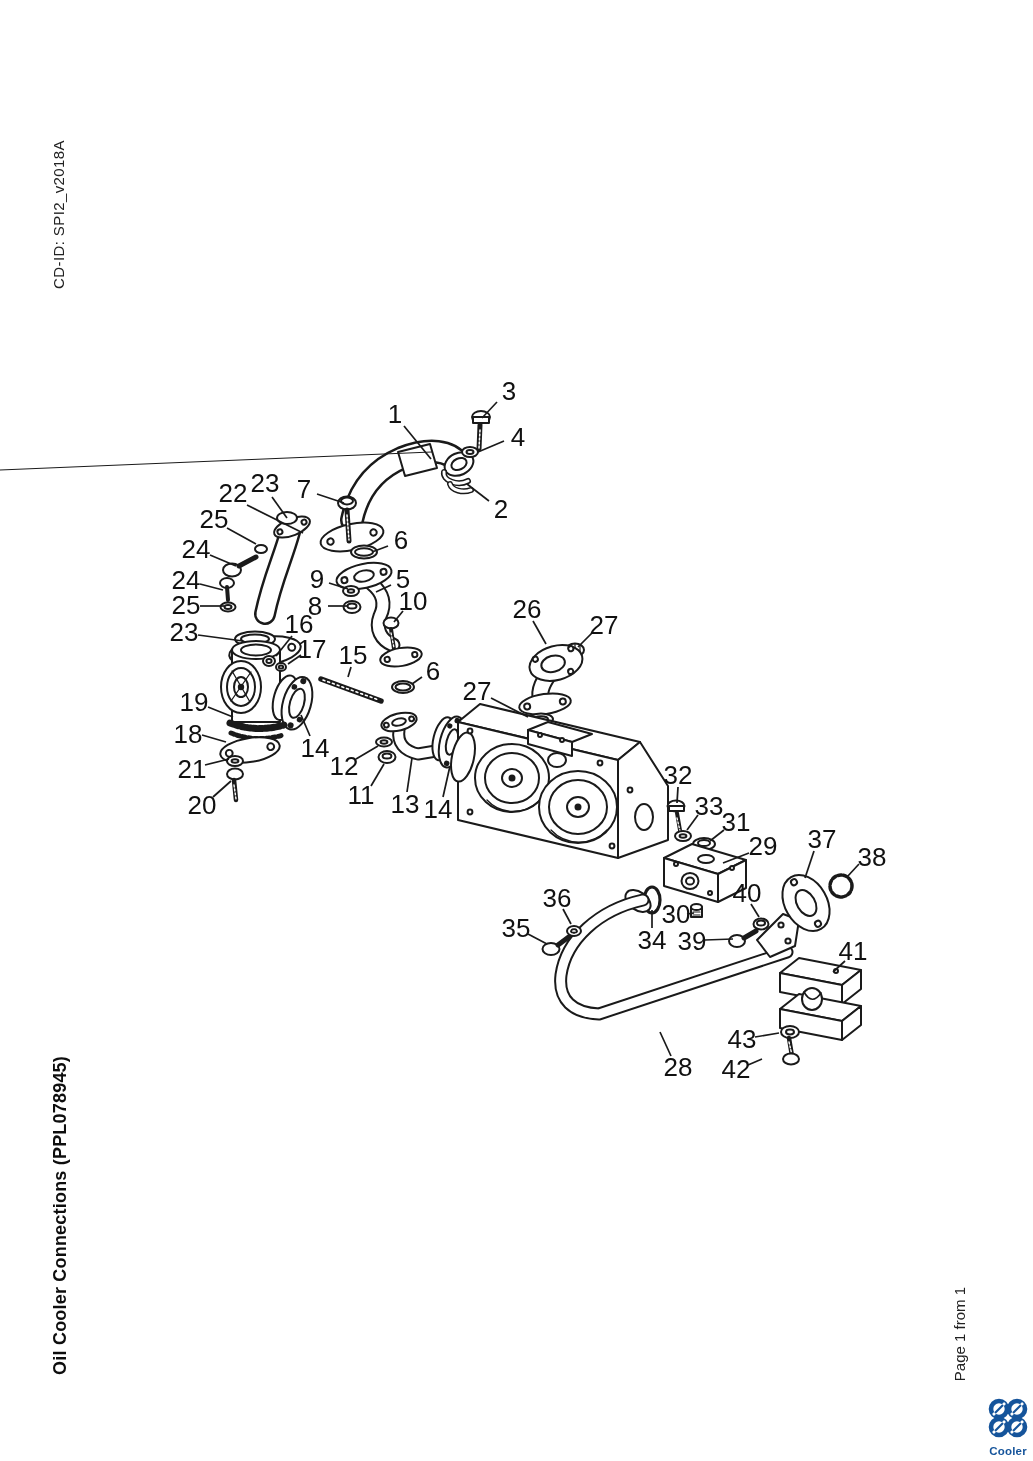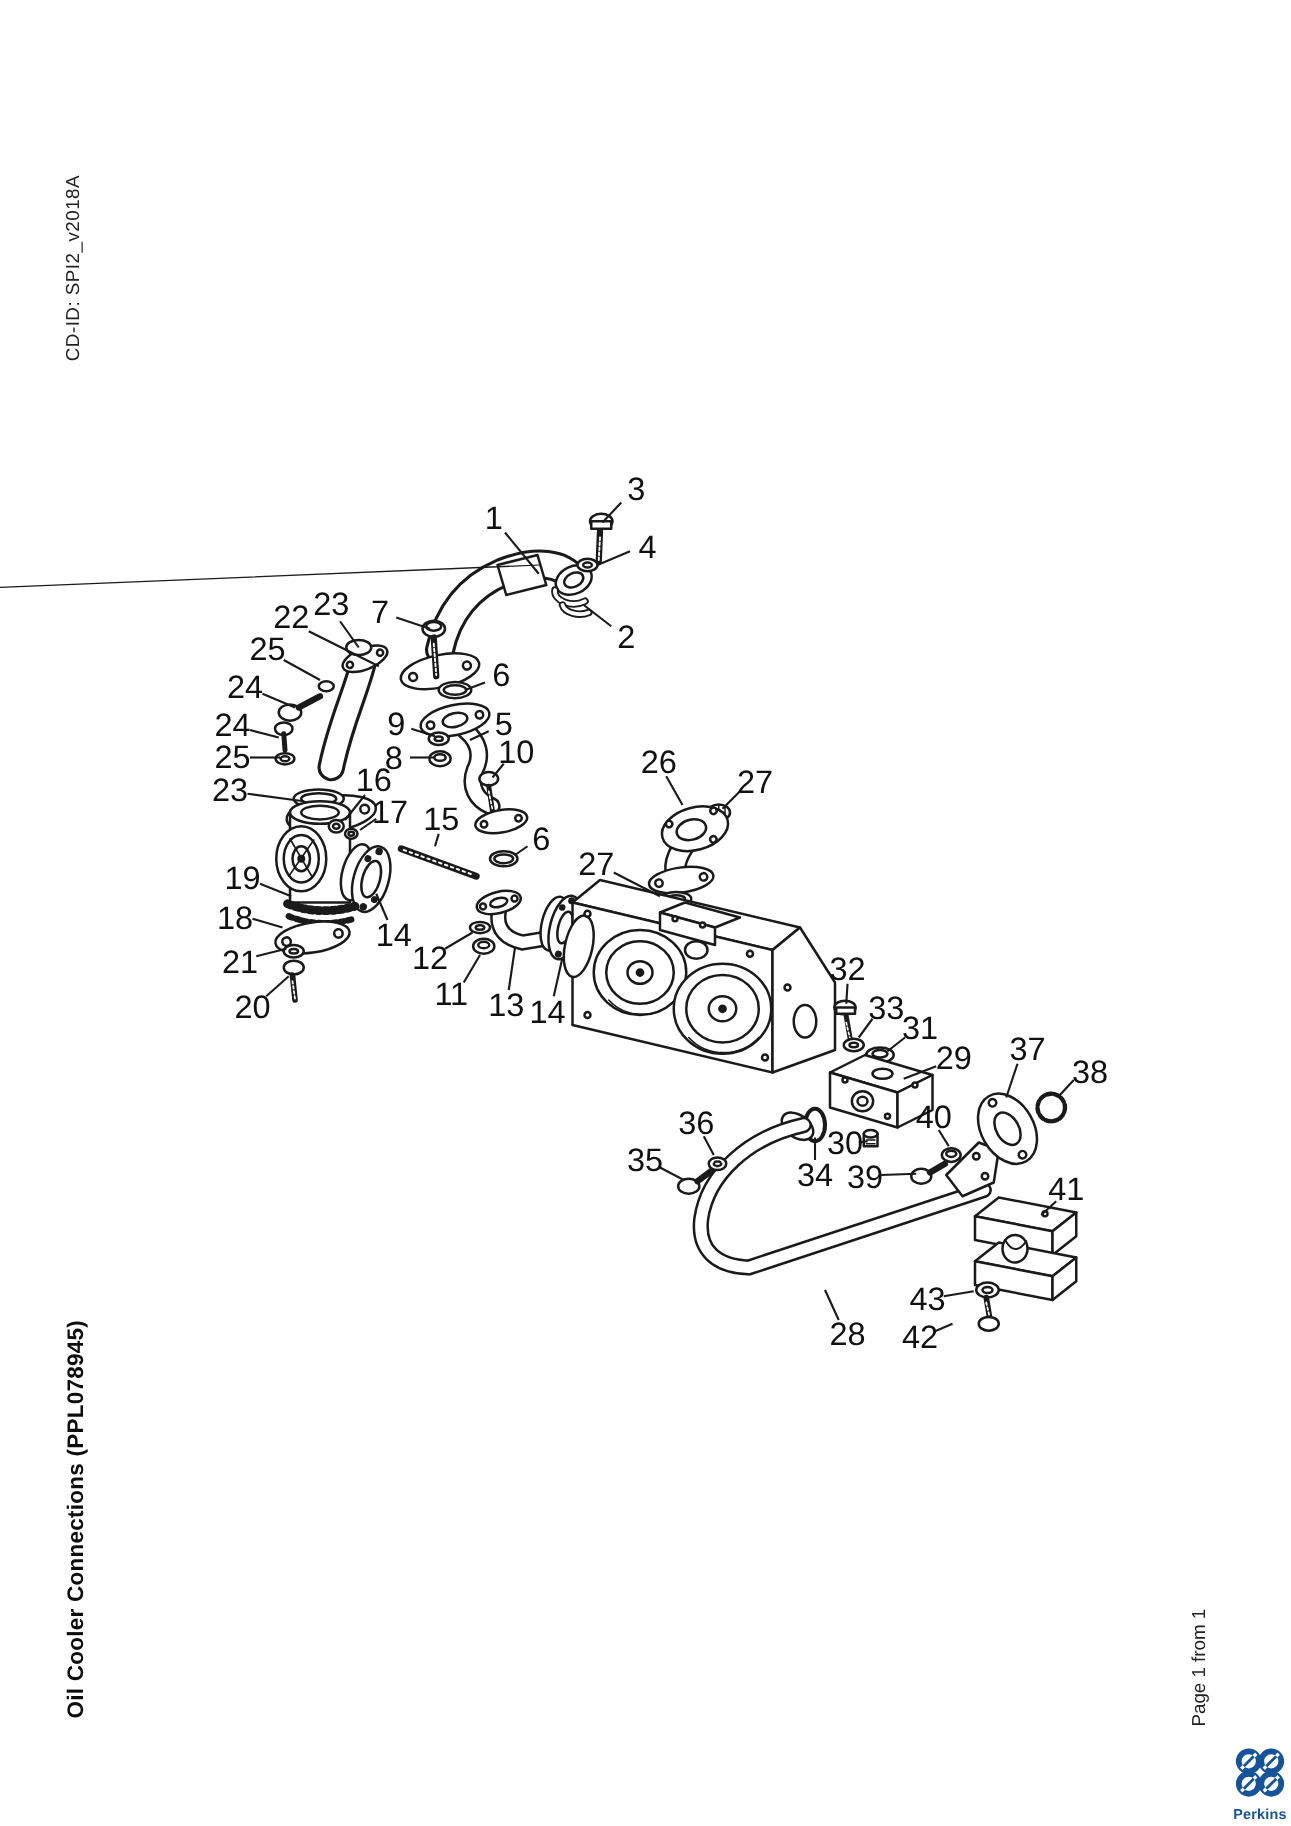--- a/index.html
+++ b/index.html
@@ -439,16 +439,16 @@
         <line x1="7" y1="37" x2="19" y2="25"></line>
           <line x1="25" y1="37" x2="37" y2="25"></line>
       </g>
       <g stroke="#15549b" stroke-width="2.2">
         <line x1="9" y1="17" x2="17" y2="9"></line>
           <line x1="27" y1="17" x2="35" y2="9"></line>
         <line x1="9" y1="35" x2="17" y2="27"></line>
           <line x1="27" y1="35" x2="35" y2="27"></line>
       </g>
     </svg>
-    <div id="brand-word" style="color: rgb(21, 84, 155);">Perkins</div>
+    <div id="brand-word" style="color: rgb(21, 84, 155);">Cooler</div>
   </div>
 
 </div>
 
 </body></html>

